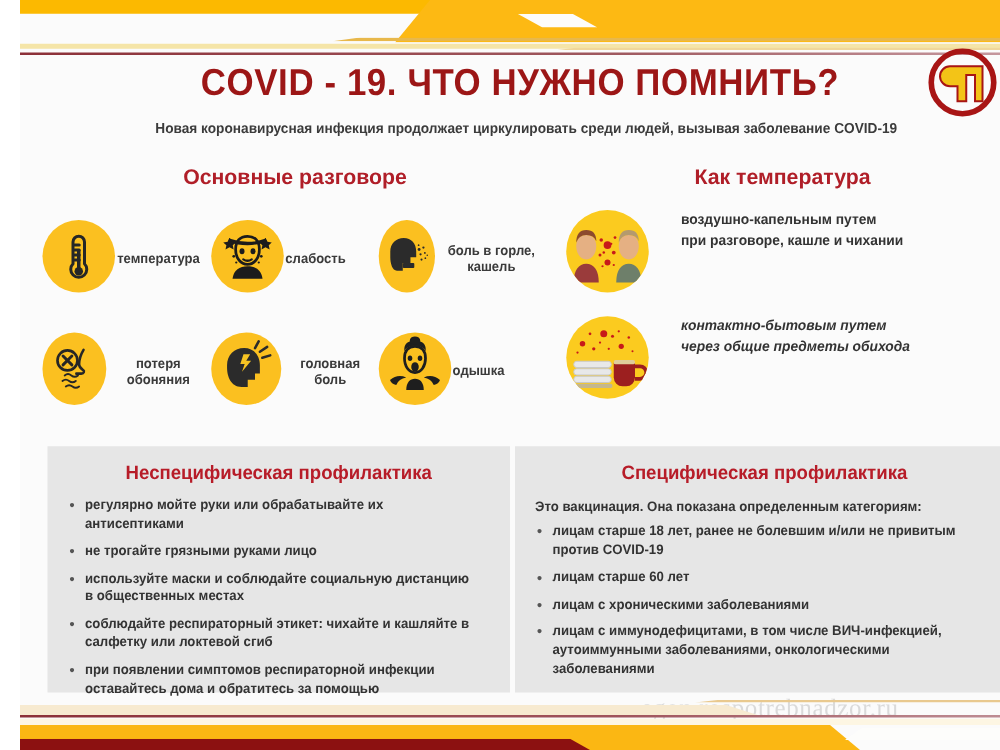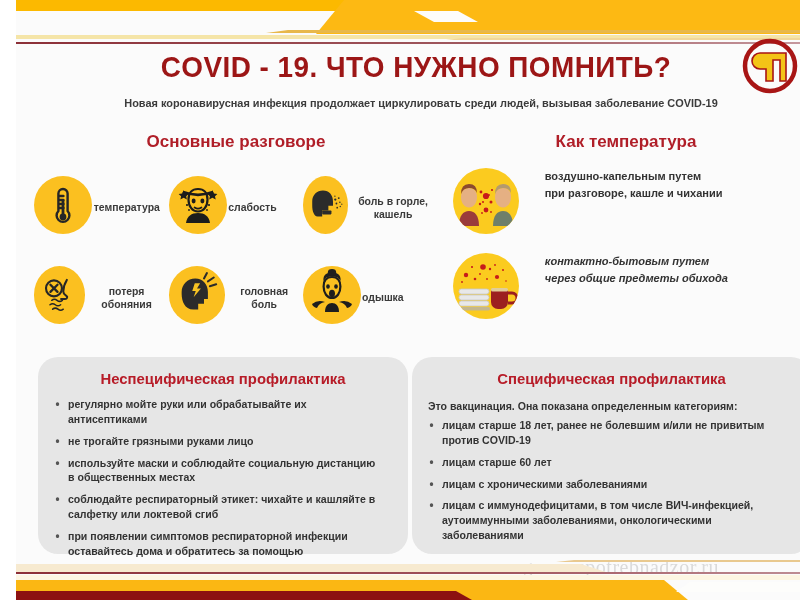--- a/index.html
+++ b/index.html
@@ -138,21 +138,21 @@
     font-size: 11.5px; font-weight: bold; color: #333333;
     line-height: 1.45;
     transform: scaleX(0.96);
   }
 
   
   .panel {
     position: absolute;
     top: 357px; height: 197px;
     background: #e6e6e6;
-    border-radius: 20px;
+    border-radius: 0;
   }
   #panel-left { left: 22px; width: 370px; }
   #panel-right { left: 396px; width: 399px; }
   .panel-title {
     margin-top: 13px;
     text-align: center;
     color: #b71c28;
     font-size: 15.5px;
     font-weight: bold;
     transform: scaleX(0.96);

